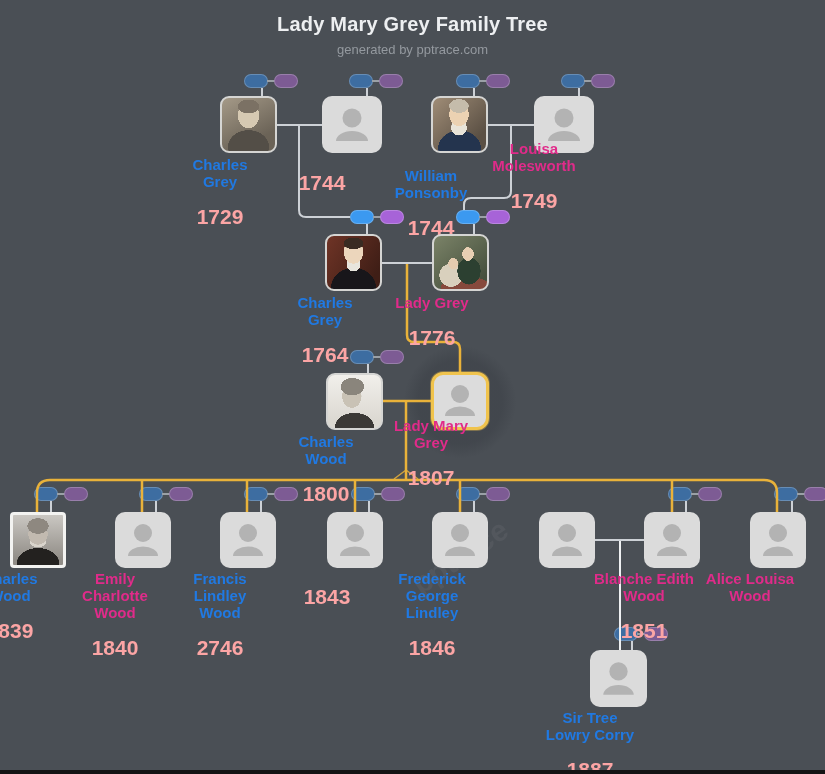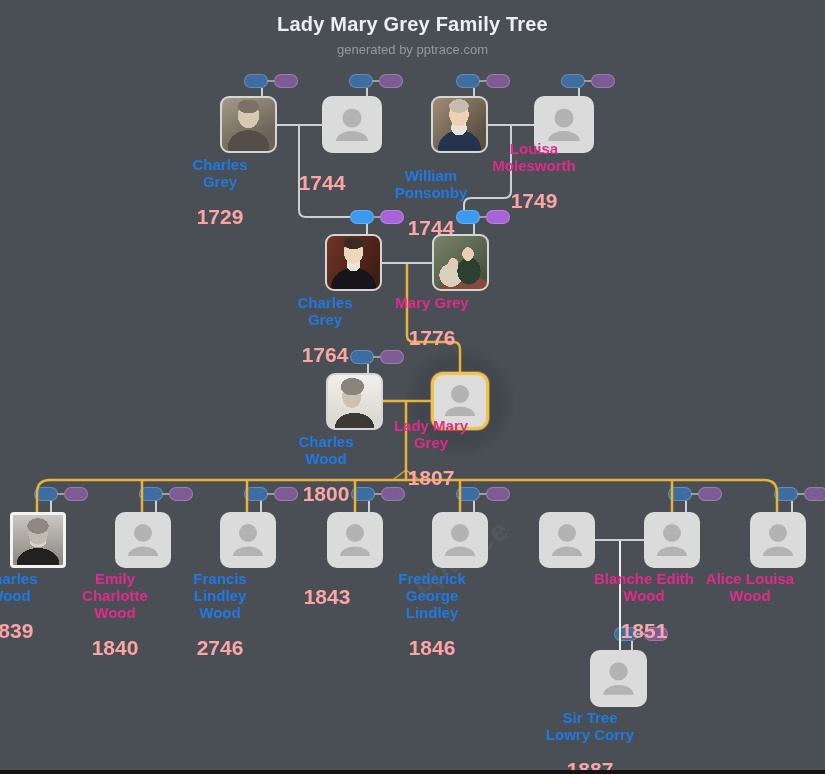--- a/index.html
+++ b/index.html
@@ -279,21 +279,21 @@
   <div class="person" style="left:325px;top:234px">
     <div class="card photo p-cg1764" style="width:53px;height:53px"></div>
     <div class="label" style="top:60px">
       <div class="pname male">Charles Grey</div>
       <div class="pyear">1764</div>
     </div>
   </div>
   <div class="person" style="left:432px;top:234px">
     <div class="card photo p-mg1776" style="width:53px;height:53px"></div>
     <div class="label" style="top:60px;width:104px">
-      <div class="pname female">Mary Grey</div>
+      <div class="pname female">Lady Grey</div>
       <div class="pyear">1776</div>
     </div>
   </div>
 
   <div class="person" style="left:326px;top:373px">
     <div class="card photo p-cw1800" style="width:53px;height:53px"></div>
     <div class="label" style="top:60px">
       <div class="pname male">Charles Wood</div>
       <div class="pyear">1800</div>
     </div>

